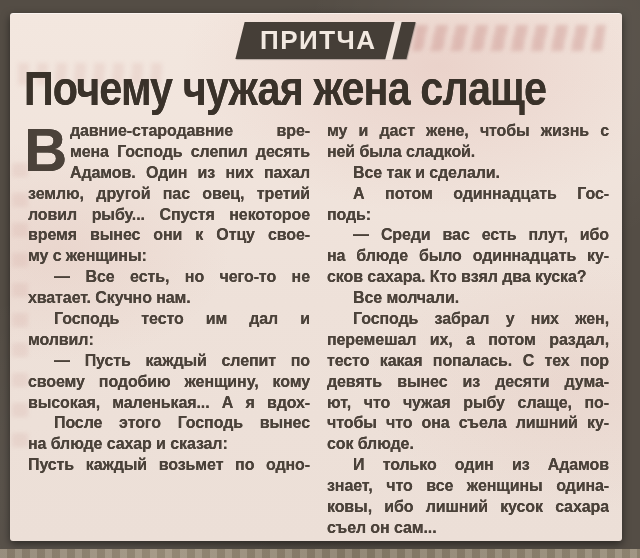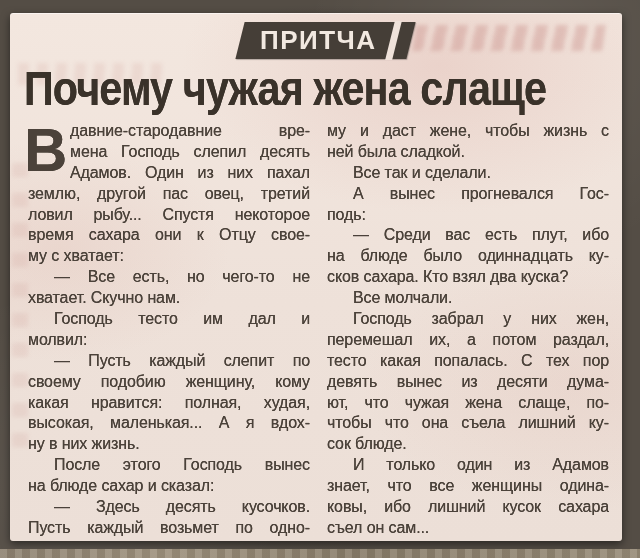--- a/index.html
+++ b/index.html
@@ -76,20 +76,21 @@
     position:absolute;left:18px;right:13px;top:108px;bottom:4px;
     display:flex;gap:17px;
     color:var(--ink);font-size:16px;
   }
   .col{flex:1;position:relative;min-width:0}
   .line{
     height:20.9px;line-height:20.9px;overflow:hidden;
     text-align:justify;text-align-last:justify;
     text-shadow:0 0 .35px var(--ink);
     letter-spacing:-.1px;
+    font-weight:bold;
   }
   .line.last{text-align-last:left}
   .line.ind{text-indent:26px}
   .line.pad{padding-left:42px}
   .dropcap{
     position:absolute;left:-4px;top:-2px;
     font-size:60px;line-height:62px;font-weight:bold;
     transform:scaleY(1.02);transform-origin:left top;
     color:var(--ink);text-shadow:0 0 .4px var(--ink);
   }
@@ -118,51 +119,48 @@
     <h1 class="headline">Почему чужая жена слаще</h1>
 
     <div class="article">
       <div class="col">
         <div class="dropcap">В</div>
       <div class="line pad">давние-стародавние вре-</div>
           <div class="line pad">мена Господь слепил десять</div>
           <div class="line pad">Адамов. Один из них пахал</div>
           <div class="line">землю, другой пас овец, третий</div>
           <div class="line">ловил рыбу... Спустя некоторое</div>
-          <div class="line">время сахара они к Отцу свое-</div>
-          <div class="line last">му с хватает:</div>
+          <div class="line">время вынес они к Отцу свое-</div>
+          <div class="line last">му с женщины:</div>
           <div class="line ind">— Все есть, но чего-то не</div>
           <div class="line last">хватает. Скучно нам.</div>
           <div class="line ind">Господь тесто им дал и</div>
           <div class="line last">молвил:</div>
           <div class="line ind">— Пусть каждый слепит по</div>
           <div class="line">своему подобию женщину, кому</div>
-          <div class="line">какая нравится: полная, худая,</div>
           <div class="line">высокая, маленькая... А я вдох-</div>
-          <div class="line last">ну в них жизнь.</div>
           <div class="line ind">После этого Господь вынес</div>
           <div class="line last">на блюде сахар и сказал:</div>
-          <div class="line ind">— Здесь десять кусочков.</div>
           <div class="line">Пусть каждый возьмет по одно-</div>
         </div>
       <div class="col">
           <div class="line">му и даст жене, чтобы жизнь с</div>
           <div class="line last">ней была сладкой.</div>
           <div class="line last ind">Все так и сделали.</div>
-          <div class="line ind">А вынес прогневался Гос-</div>
+          <div class="line ind">А потом одиннадцать Гос-</div>
           <div class="line last">подь:</div>
           <div class="line ind">— Среди вас есть плут, ибо</div>
           <div class="line">на блюде было одиннадцать ку-</div>
           <div class="line last">сков сахара. Кто взял два куска?</div>
           <div class="line last ind">Все молчали.</div>
           <div class="line ind">Господь забрал у них жен,</div>
           <div class="line">перемешал их, а потом раздал,</div>
           <div class="line">тесто какая попалась. С тех пор</div>
           <div class="line">девять вынес из десяти дума-</div>
-          <div class="line">ют, что чужая жена слаще, по-</div>
+          <div class="line">ют, что чужая рыбу слаще, по-</div>
           <div class="line">чтобы что она съела лишний ку-</div>
           <div class="line last">сок блюде.</div>
           <div class="line ind">И только один из Адамов</div>
           <div class="line">знает, что все женщины одина-</div>
           <div class="line">ковы, ибо лишний кусок сахара</div>
           <div class="line last">съел он сам...</div>
         </div>
     </div>
 
   </div>

